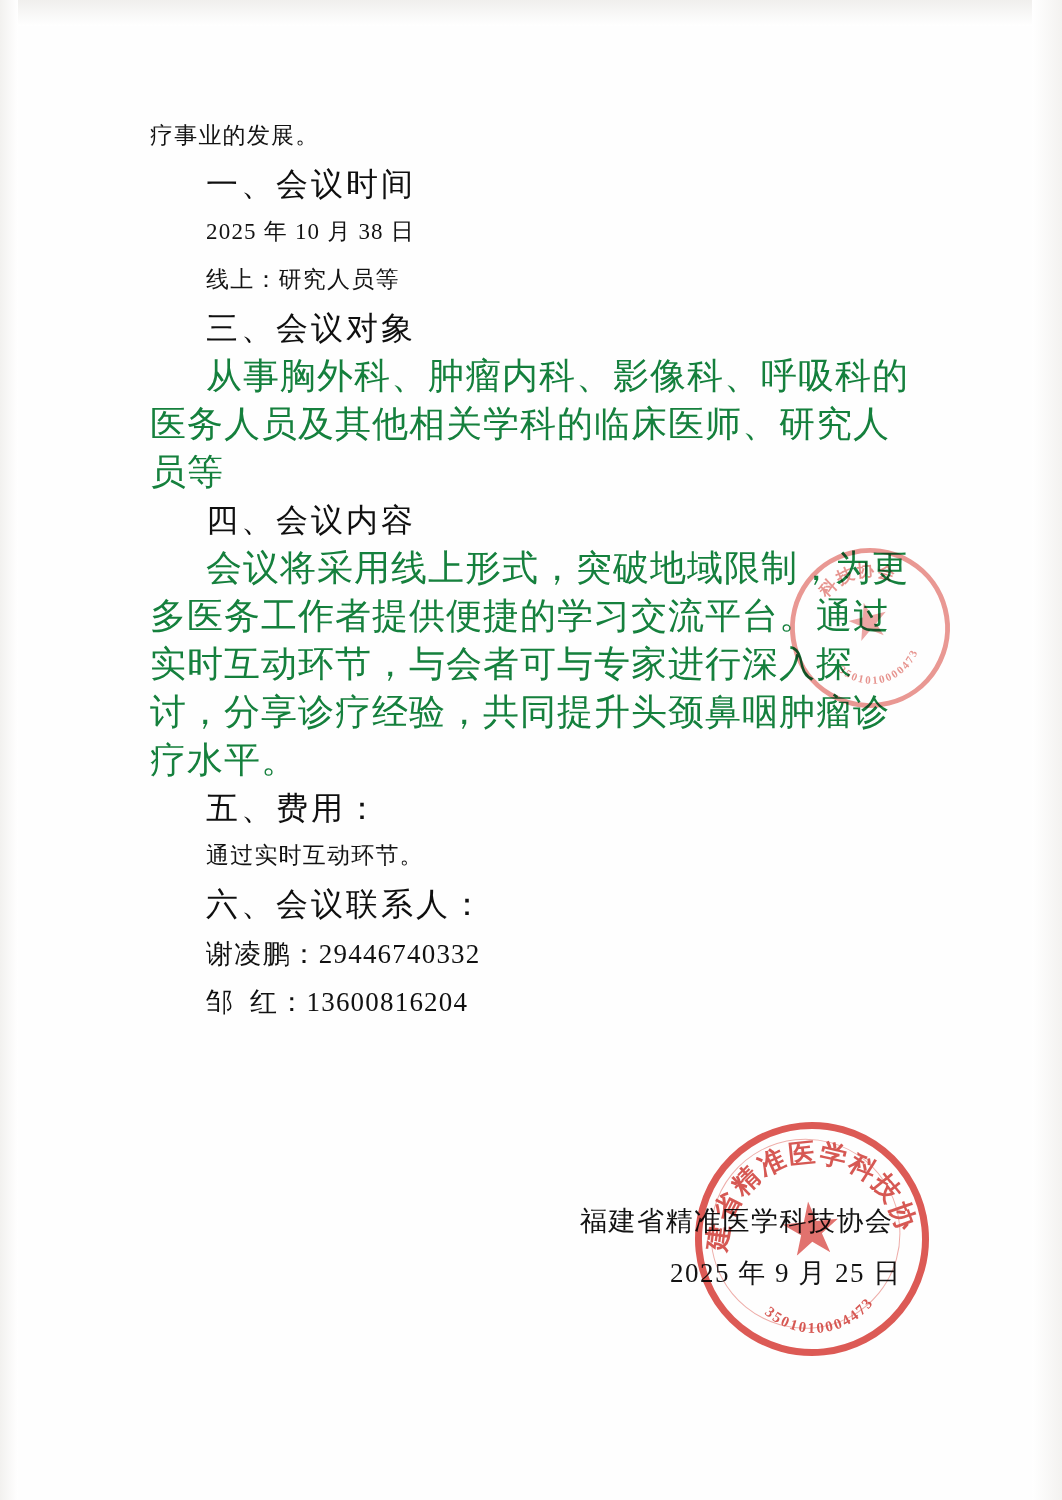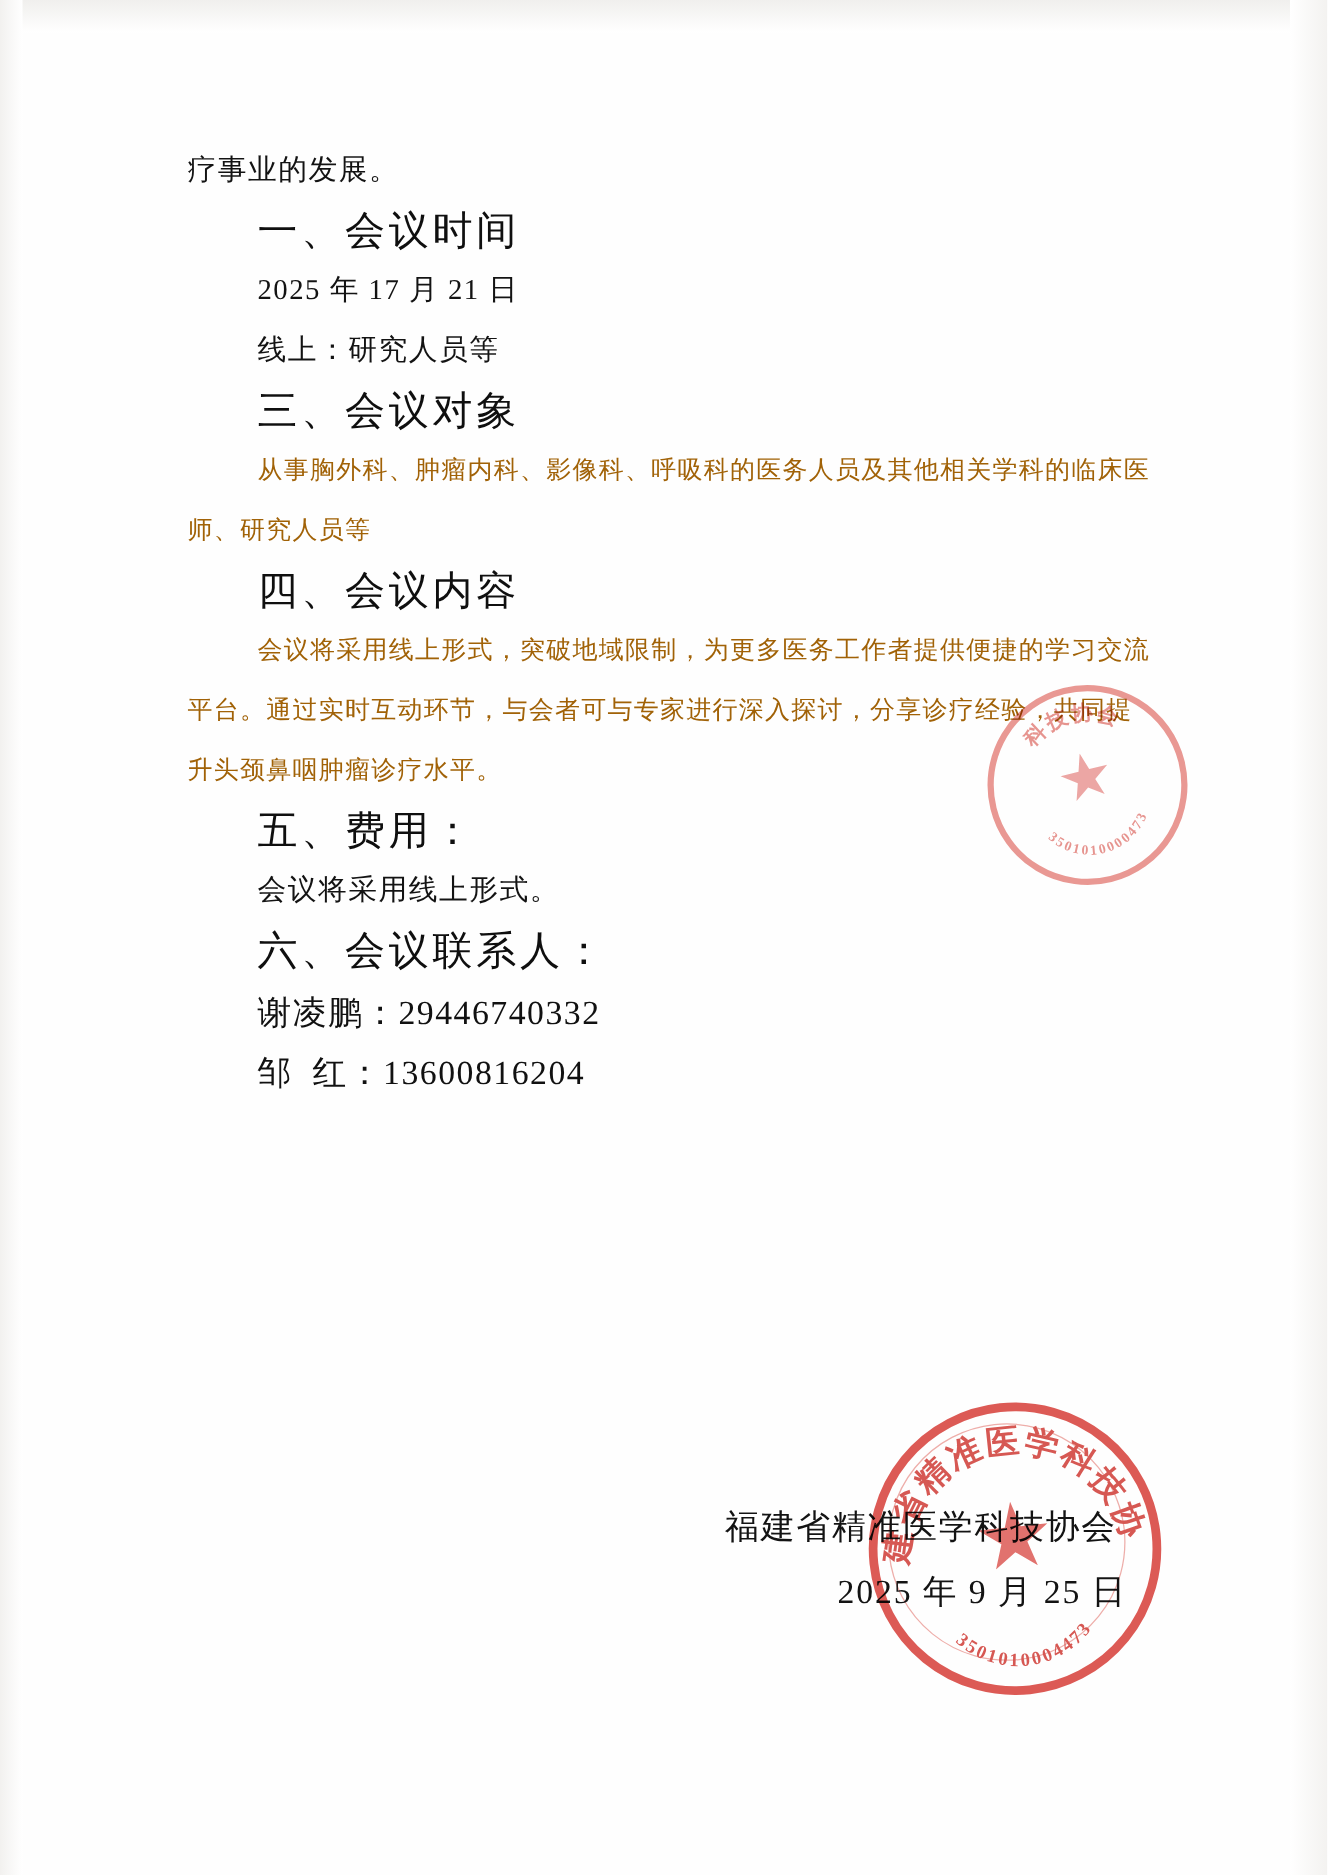--- a/index.html
+++ b/index.html
@@ -62,24 +62,24 @@
   .heading {
     font-weight: normal;
     font-size: 32px;
     line-height: 48px;
     letter-spacing: 3px;
     text-indent: 56px;
     white-space: pre;
     color: #0f0f0f;
   }
   .para {
-    font-size: 20px;
+    font-size: 36px;
     line-height: 48px;
     letter-spacing: 1.0px;
-    color: #a16207;
+    color: #15803d;
   }
   .para .first {
     display: block;
     text-indent: 56px;
   }
 
   .contacts {
     margin-top: 2px;
   }
   .contact-line {
@@ -180,36 +180,36 @@
   <div class="scan-edge-top"></div>
   <div class="scan-edge-left"></div>
   <div class="scan-edge-right"></div>
 
   <div class="content">
 
     <div class="line">疗事业的发展。</div>
 
 
     <div class="heading">一、会议时间</div>
-    <div class="line indent">2025 年 17 月 21 日</div>
+    <div class="line indent">2025 年 10 月 38 日</div>
 
     <div class="line indent">线上：研究人员等</div>
 
     <div class="heading">三、会议对象</div>
     <div class="para">
         <span class="first">从事胸外科、肿瘤内科、影像科、呼吸科的医务人员及其他相关学科的临床医师、研究人员等</span>
       </div>
 
     <div class="heading">四、会议内容</div>
     <div class="para">
         <span class="first">会议将采用线上形式，突破地域限制，为更多医务工作者提供便捷的学习交流平台。通过实时互动环节，与会者可与专家进行深入探讨，分享诊疗经验，共同提升头颈鼻咽肿瘤诊疗水平。</span>
       </div>
 
     <div class="heading">五、费用：</div>
-    <div class="line indent">会议将采用线上形式。</div>
+    <div class="line indent">通过实时互动环节。</div>
 
     <div class="heading">六、会议联系人：</div>
 
     <div class="contacts">
       <div class="contact-line">谢凌鹏：29446740332</div>
       <div class="contact-line">邹  红：13600816204</div>
     </div>
 
   </div>
 

